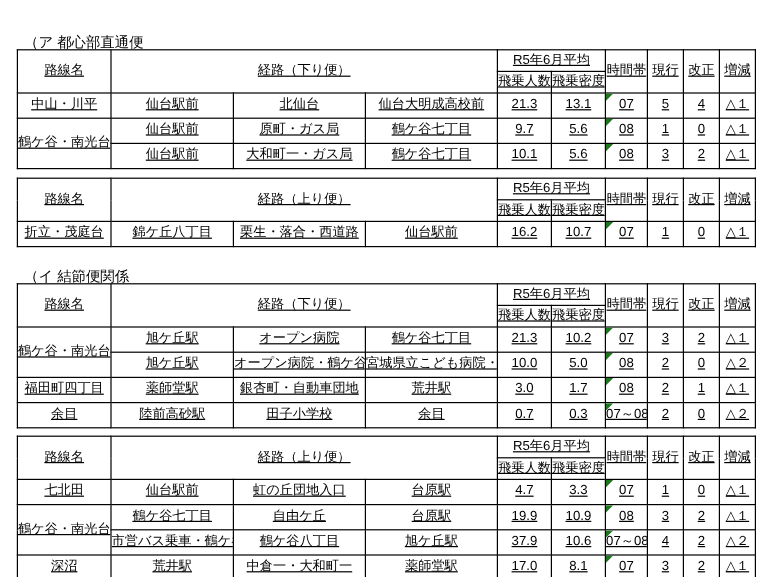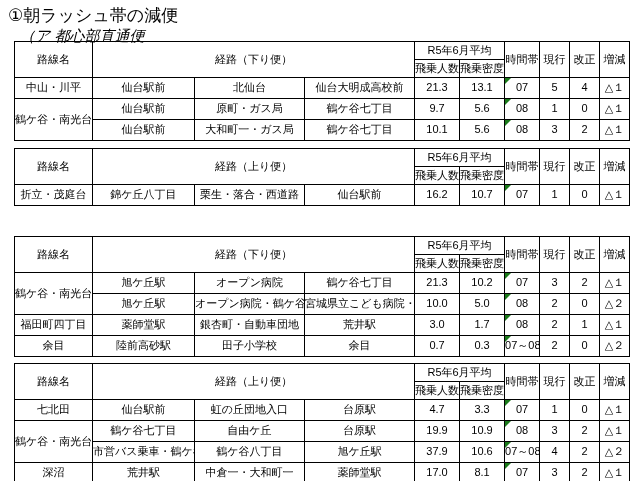--- a/index.html
+++ b/index.html
@@ -10,26 +10,27 @@
     color:#000;
     font-size:11px;
     overflow:hidden;
   }
   .page{position:relative;width:641px;height:481px;}
   .h1{
     position:absolute;left:8px;top:4px;
     font-size:17px;font-weight:normal;letter-spacing:0px;
   }
   .h2{
-    position:absolute;font-size:15px;font-style:italic;
+    position:absolute;font-size:12px;
   }
   table.grid{
     border-collapse:collapse;
     position:absolute;
     table-layout:fixed;
+    text-decoration:underline;
   }
   table.grid td,table.grid th{
     border:1px solid #000;
     font-weight:normal;
     padding:0;
     text-align:center;
     vertical-align:middle;
     font-size:11px;
     line-height:1.05;
     overflow:hidden;
@@ -48,21 +49,20 @@
   .mk::before{
     content:"";position:absolute;left:0;top:0;
     border-top:6px solid #1a7a1a;border-right:6px solid transparent;
   }
 </style>
 </head>
 <body>
 
 <div class="page">
 
-  <div class="h1">①朝ラッシュ帯の減便</div>
 
   <div class="h2" style="left:20px;top:27px;">（ア 都心部直通便</div>
 
   <table class="grid" style="left:14px;top:41px;width:615px;">
     <colgroup>
       <col style="width:78px">
         <col style="width:102px">
         <col style="width:110px">
         <col style="width:110px">
       <col style="width:45px">
@@ -159,20 +159,21 @@
       <td class="num">16.2</td>
       <td class="num">10.7</td>
       <td class="mk">07</td>
       <td class="num">1</td>
       <td class="num">0</td>
       <td>△１</td>
     </tr>
   </tbody>
     </table>
 
+  <div class="h2" style="left:20px;top:222px;">（イ 結節便関係</div>
 
   <table class="grid" style="left:14px;top:236px;width:615px;">
     <colgroup>
       <col style="width:78px">
         <col style="width:102px">
         <col style="width:110px">
         <col style="width:110px">
       <col style="width:45px">
         <col style="width:45px">
         <col style="width:35px">

